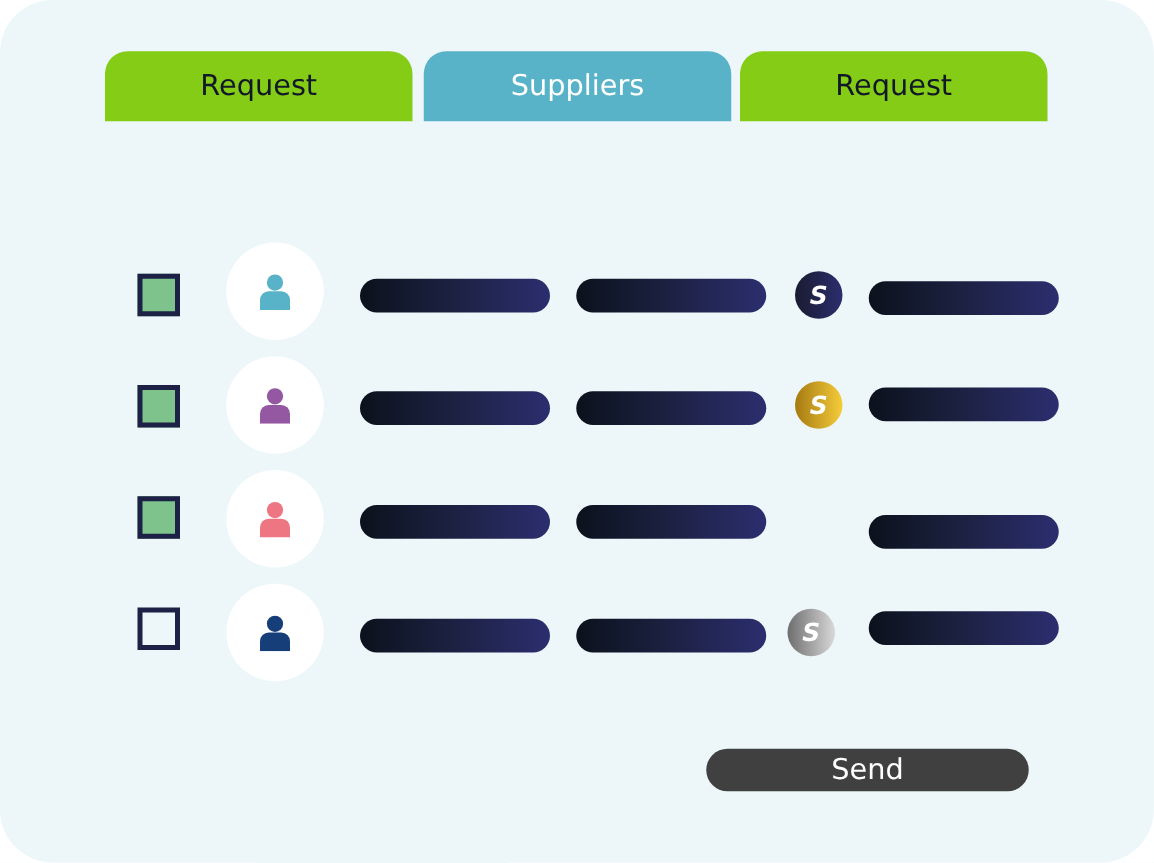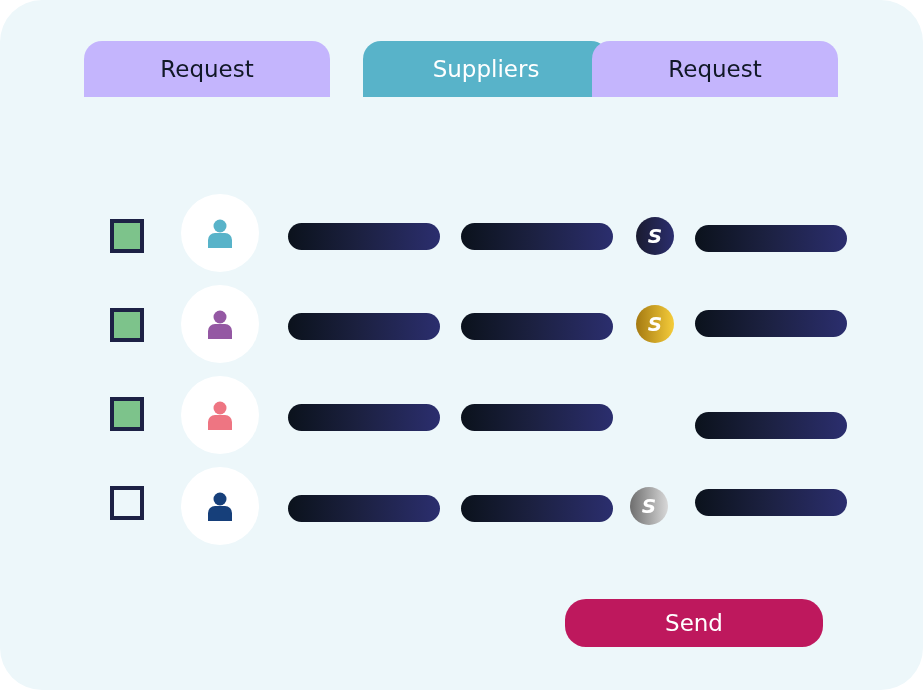--- a/index.html
+++ b/index.html
@@ -1,33 +1,33 @@
 <!DOCTYPE html>
 <html><head>
 <meta charset="utf-8">
 <style>
   html, body { margin:0; padding:0; background:#ffffff; }
   body { width:923px; height:690px; position:relative; overflow:hidden; font-family:"DejaVu Sans","Liberation Sans",sans-serif; }
   .card { position:absolute; left:0; top:0; width:923px; height:690px; background:#edf7fa; border-radius:42px; }
-  .tab { position:absolute; top:41px; height:56px; width:246px; border-radius:18px 18px 0 0; display:flex; align-items:center; justify-content:center; font-size:23px; color:#111827; background:#c4b5fd; }
+  .tab { position:absolute; top:41px; height:56px; width:246px; border-radius:18px 18px 0 0; display:flex; align-items:center; justify-content:center; font-size:23px; color:#111827; background:#84cc16; }
   .tab.active { background:#58b3c9; color:#ffffff; }
   .checkbox { position:absolute; left:110px; width:34px; height:34px; box-sizing:border-box; border:4px solid #1d2145; background:#edf7fa; }
   .checkbox.checked { background:#7dc38b; }
   .avatar { position:absolute; left:181px; width:78px; height:78px; border-radius:50%; background:#ffffff; display:flex; align-items:center; justify-content:center; }
   .bar { position:absolute; height:27px; border-radius:14px; background:linear-gradient(90deg,#0b121c 0%,#1b203f 45%,#2b2e6e 100%); }
   .badge { position:absolute; width:38px; height:38px; border-radius:50%; display:flex; align-items:center; justify-content:center; color:#ffffff; font-weight:bold; font-size:20px; font-style:italic; }
-  .send { position:absolute; left:565px; top:599px; width:258px; height:48px; border-radius:21px; background:#be185d; color:#ffffff; font-size:23px; display:flex; align-items:center; justify-content:center; }
+  .send { position:absolute; left:565px; top:599px; width:258px; height:34px; border-radius:21px; background:#404040; color:#ffffff; font-size:23px; display:flex; align-items:center; justify-content:center; }
 </style>
 </head>
 <body>
 
 <div class="card">
 
   <div class="tab" style="left:84px;">Request</div>
-  <div class="tab active" style="left:339px;margin-left:24px;">Suppliers</div>
+  <div class="tab active" style="left:339px;">Suppliers</div>
   <div class="tab" style="left:592px;">Request</div>
 
   <div>
     <div class="checkbox checked" style="top:219px;"></div>
     <div class="avatar" style="top:194px;">
       <svg width="26" height="30" viewBox="0 0 26 30">
           <circle cx="13" cy="8" r="6.5" fill="#58b3c9"></circle>
           <path d="M1 30 V22 a7 7 0 0 1 7-7 h10 a7 7 0 0 1 7 7 V30 Z" fill="#58b3c9"></path>
         </svg>
     </div>

